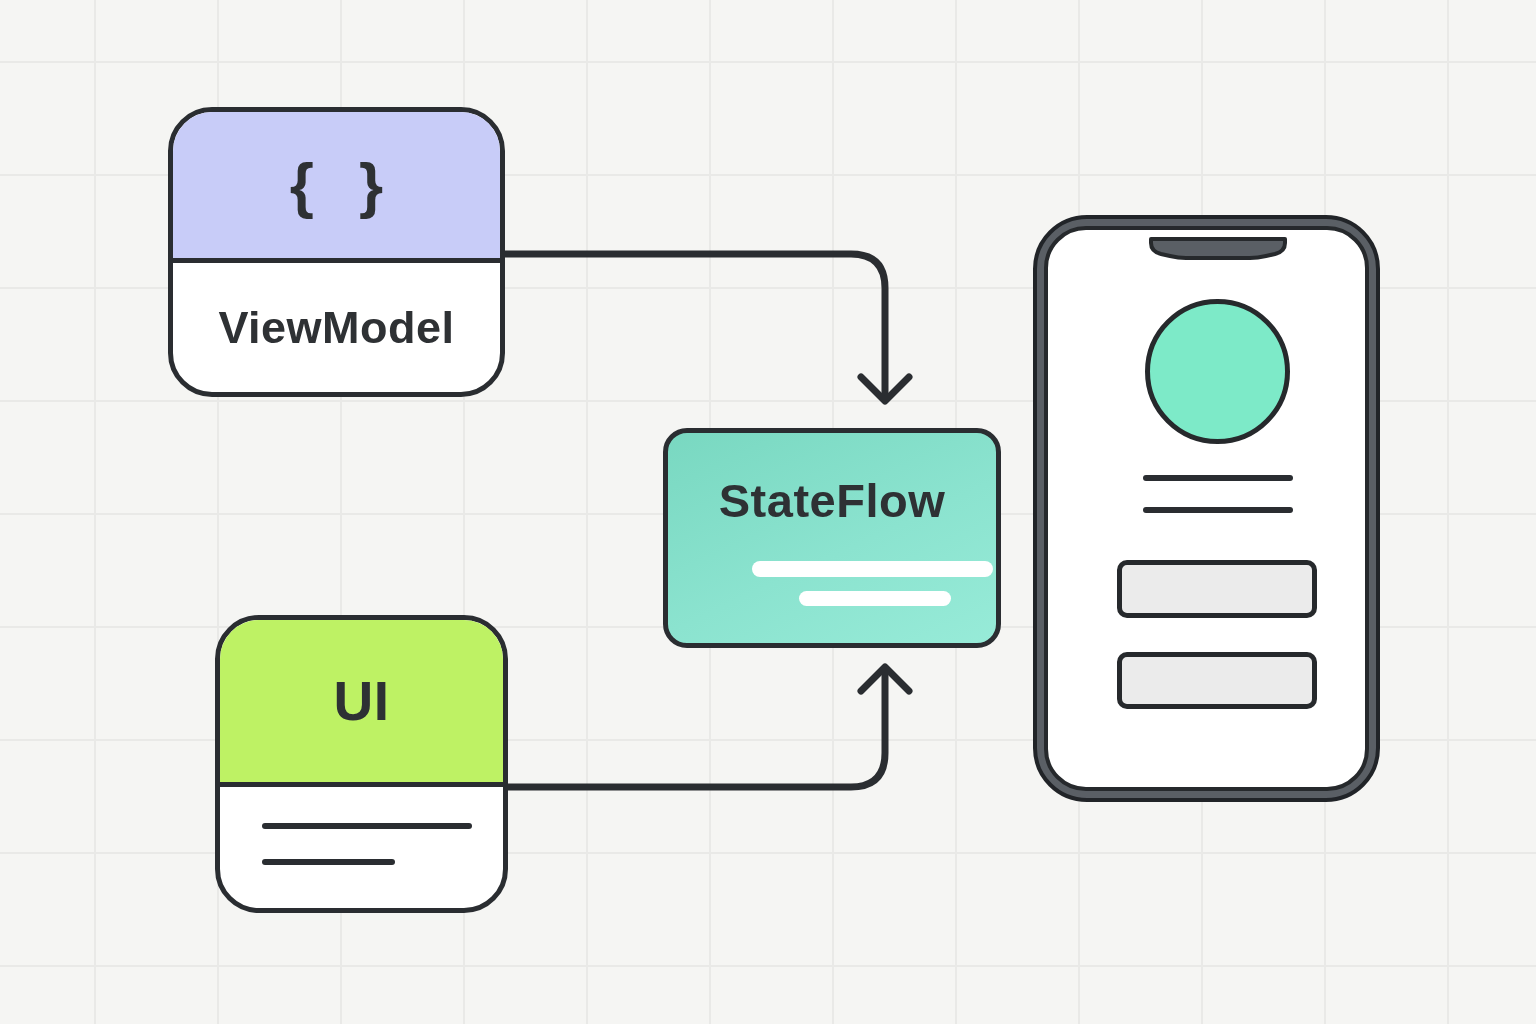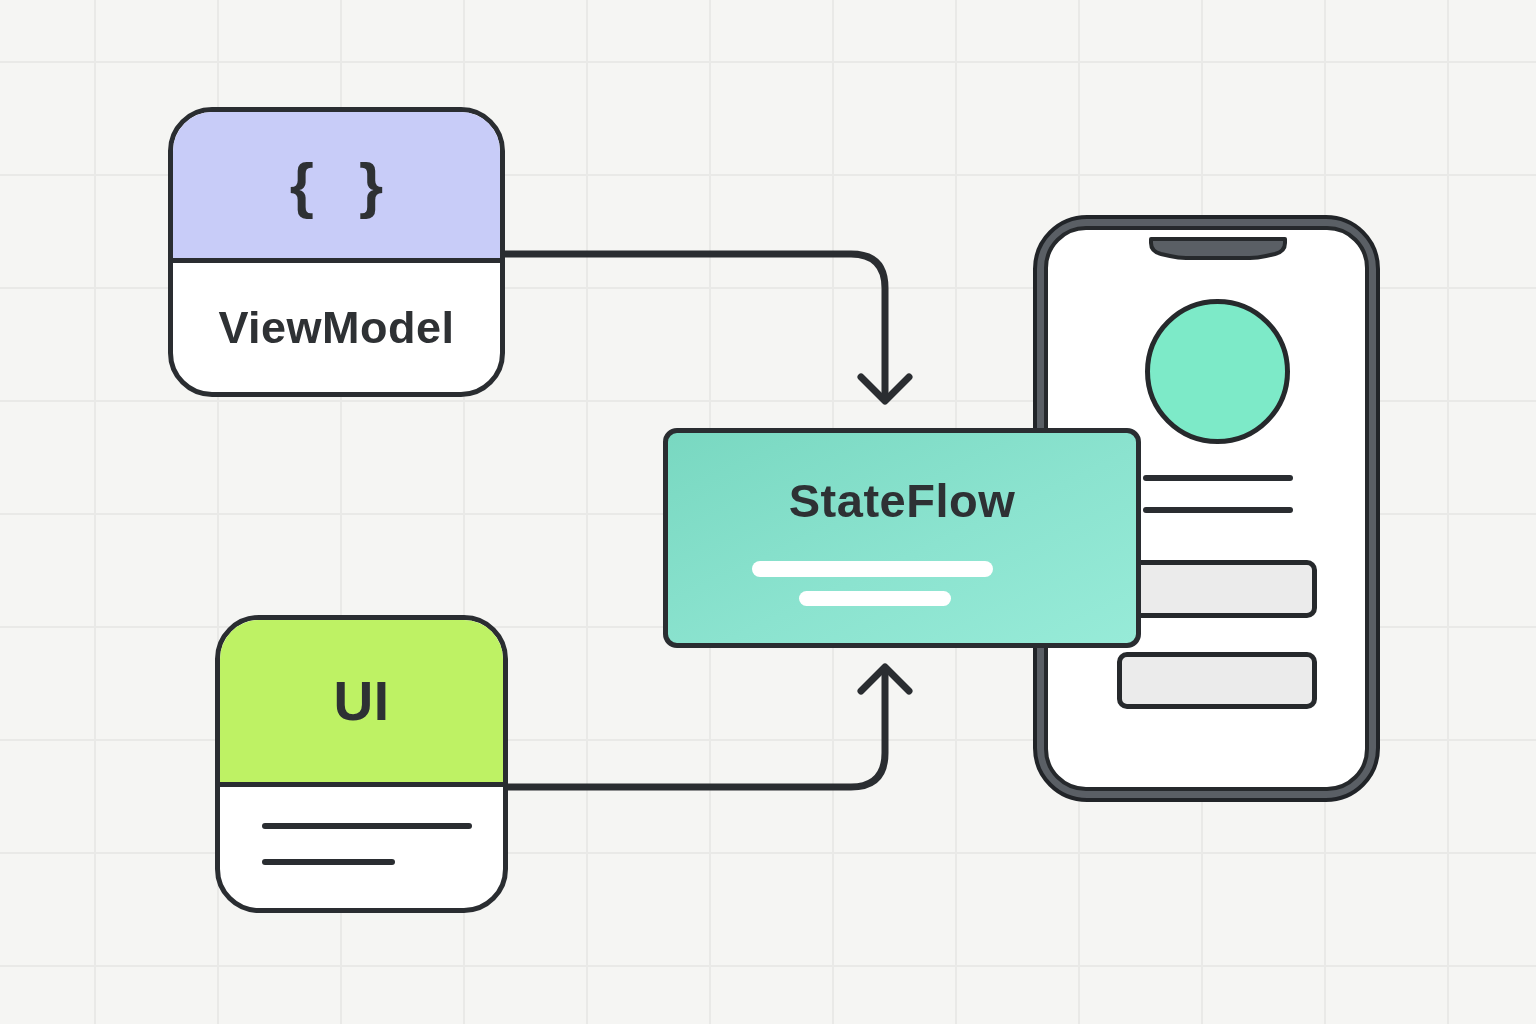--- a/index.html
+++ b/index.html
@@ -65,23 +65,23 @@
   #node-ui { left: 215px; top: 615px; width: 293px; height: 298px; }
   #node-ui .card-header { height: 167px; background: #bef264; }
   #node-ui .card-body { height: 121px; align-items: flex-start; padding-left: 42px; justify-content: flex-start; padding-top: 36px; gap: 30px; }
   #node-ui .node-label { font-size: 55px; }
   .dark-line { background: #2a2d31; height: 6px; border-radius: 3px; }
   #node-ui .dark-line.l1 { width: 210px; }
   #node-ui .dark-line.l2 { width: 133px; }
 
   
   #node-stateflow {
-    left: 663px; top: 428px; width: 478px; height: 220px;
+    left: 663px; top: 428px; width: 338px; height: 220px;
     border: 5px solid #2a2d31;
-    border-radius: 14px;
+    border-radius: 24px;
     background: linear-gradient(155deg, #79d8c1 0%, #8be3cf 55%, #97ebd8 100%);
     position: absolute;
     z-index: 4;
   }
   #node-stateflow .node-label {
     display: block;
     text-align: center;
     margin-top: 44px;
     font-size: 47px;
   }

